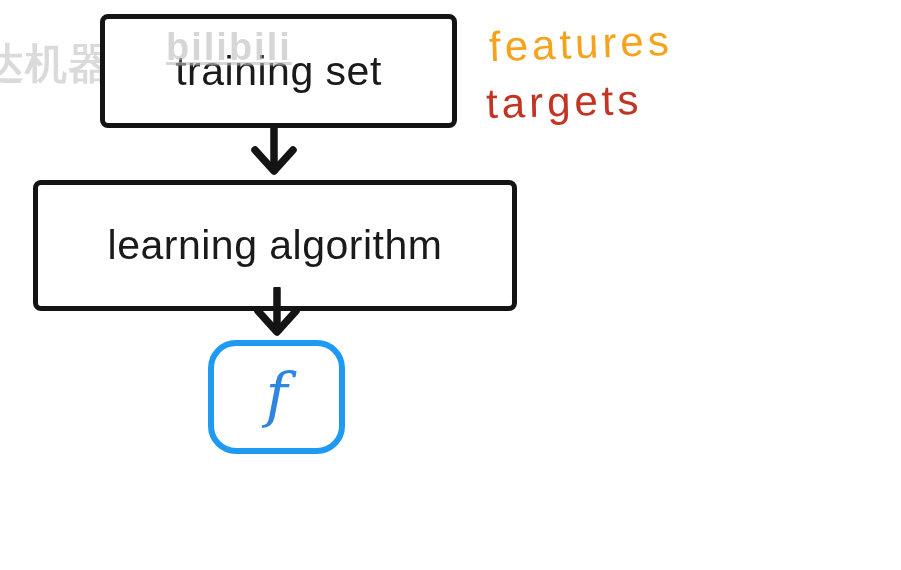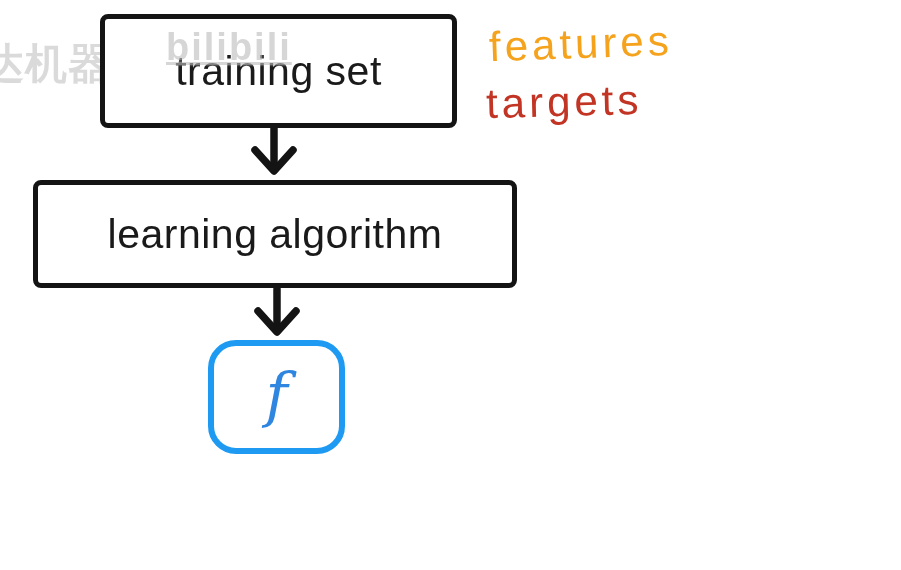--- a/index.html
+++ b/index.html
@@ -27,21 +27,21 @@
     align-items: center;
     justify-content: center;
   }
   .node-label {
     color: var(--box-text, #1a1a1a);
     font-size: 41px;
     letter-spacing: 0.5px;
     white-space: nowrap;
   }
   .node-training   { left: 100px; top: 14px;  width: 357px; height: 114px; }
-  .node-algorithm  { left: 33px;  top: 180px; width: 484px; height: 108px; }
+  .node-algorithm  { left: 33px;  top: 180px; width: 484px; height: 131px; }
   .node-f {
     left: 208px; top: 340px; width: 137px; height: 114px;
     border: 6px solid var(--f-box-border, #1e9af2);
     border-radius: 28px;
   }
   .f-label {
     font-family: "DejaVu Serif", serif;
     font-style: italic;
     font-size: 60px;
     color: var(--f-text, #2e86e0);

